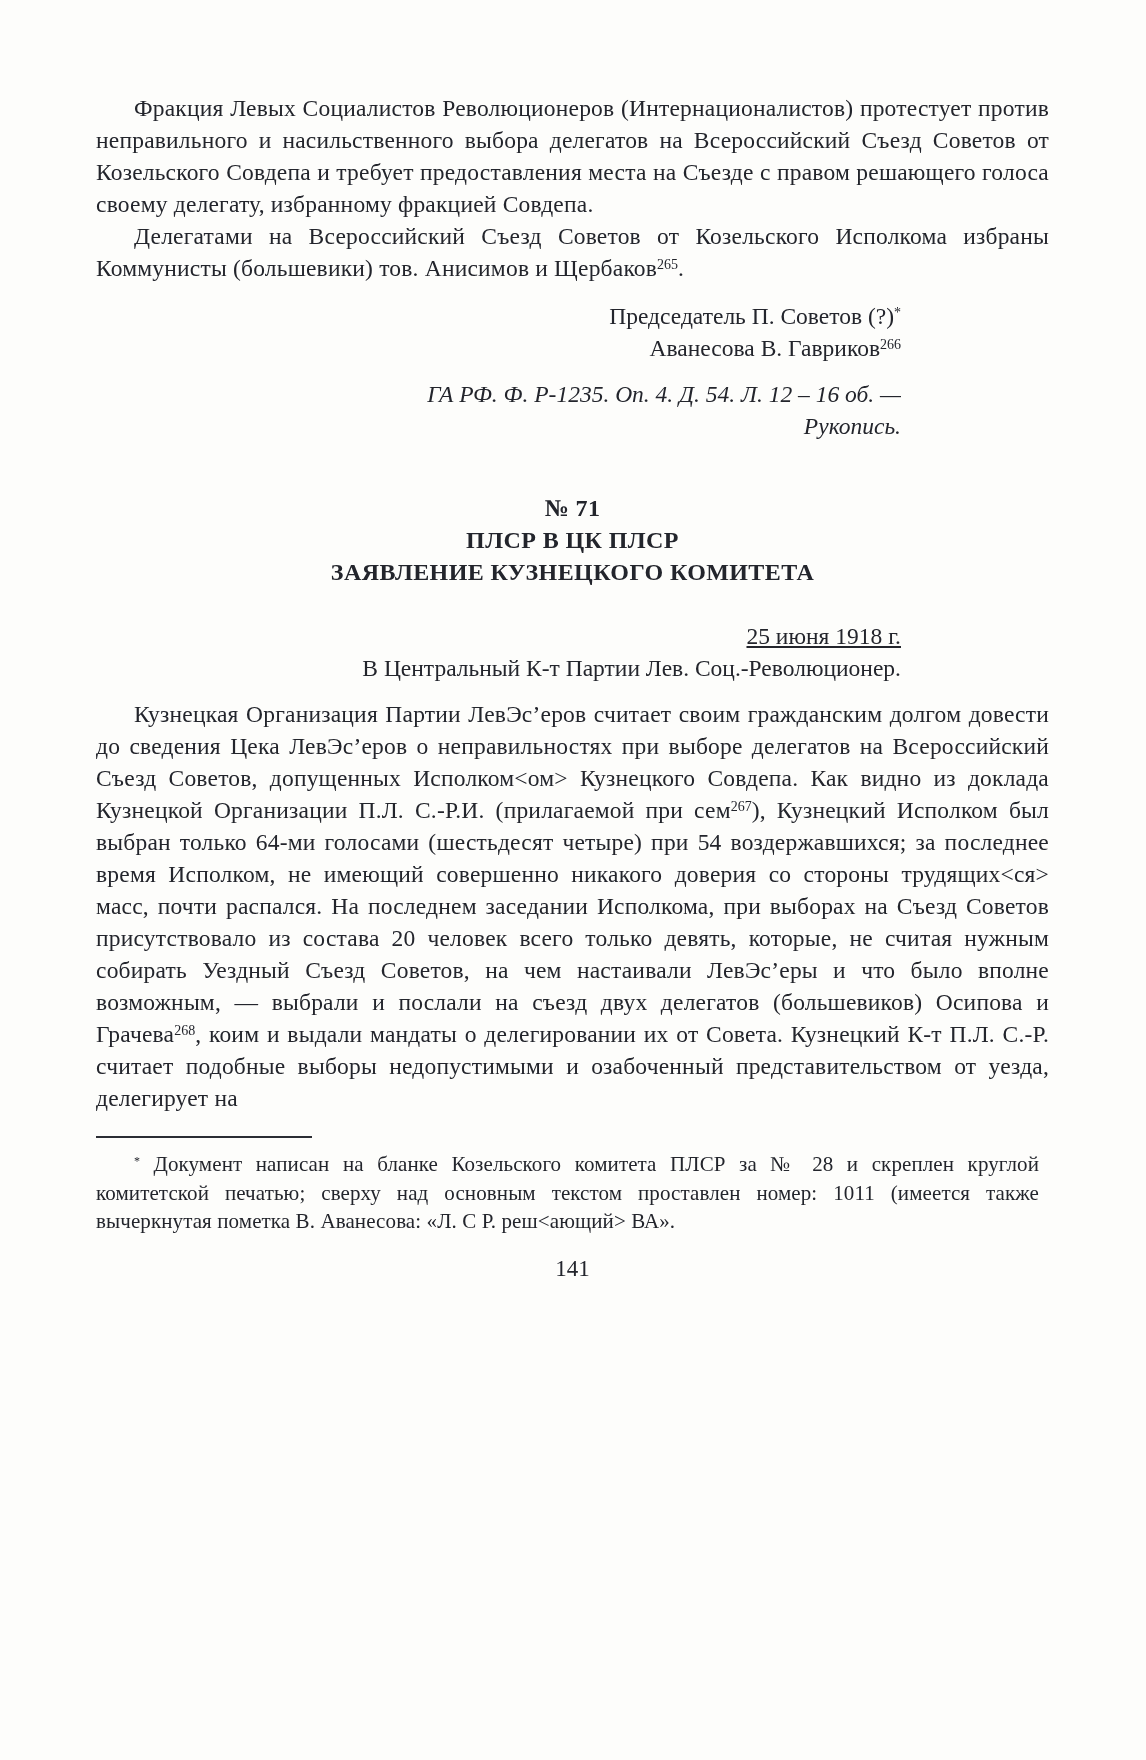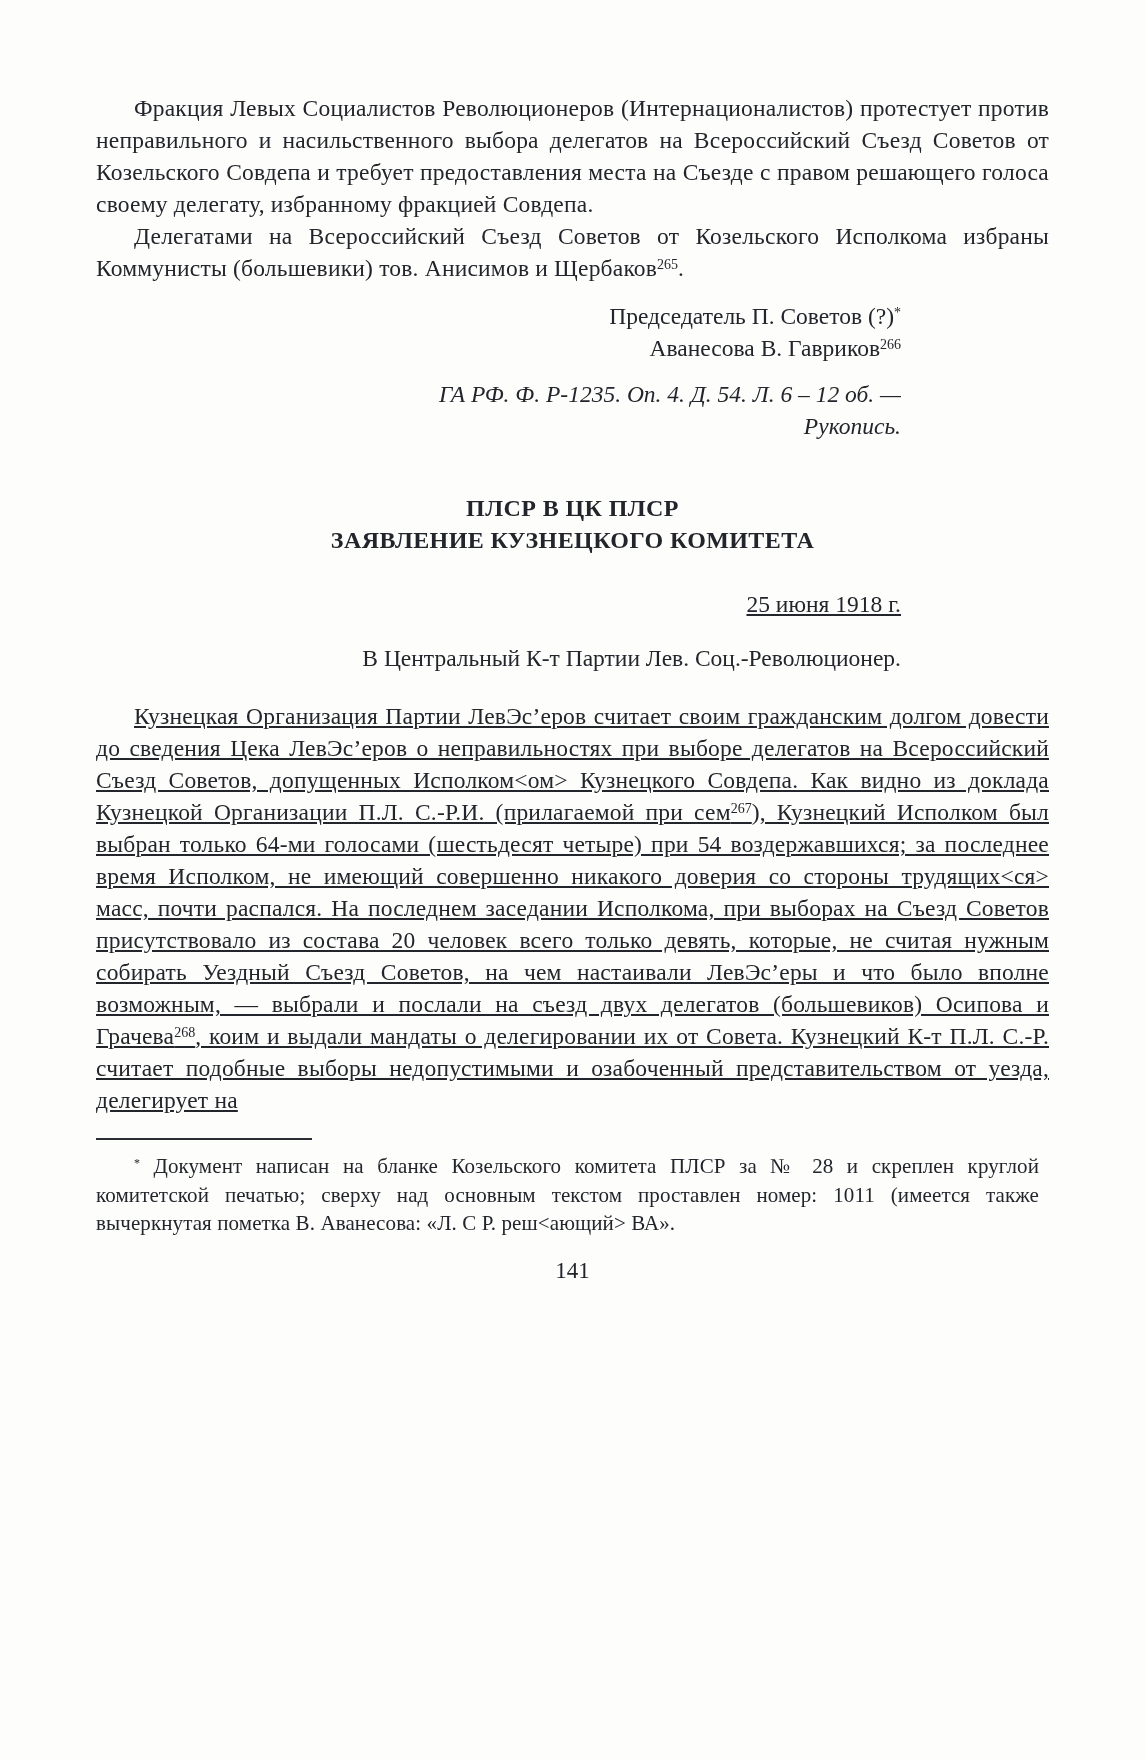--- a/index.html
+++ b/index.html
@@ -44,22 +44,22 @@
   }
   .doc-heading {
     margin-top: 50px;
     text-align: center;
     font-weight: bold;
     font-size: 24px;
     line-height: 32px;
     letter-spacing: 0.4px;
   }
   .doc-date { margin-top: 32px; text-decoration: underline; }
-  .addressee { margin-top: 22px; }
-  .body-main { margin-top: 26px; text-decoration: underline; }
+  .addressee { }
+  .body-main { margin-top: 14px; }
   .footnote-rule {
     margin-top: 22px;
     width: 216px;
     height: 0;
     border: 0;
     border-top: 2px solid #2b2d34;
   }
   .footnote {
     margin: 12px 10px 0 0;
     font-size: 21px;
@@ -86,25 +86,26 @@
   <p class="body-text"><span>Фракция Левых Социалистов Революционеров (Интернационалистов) протестует против неправильного и насильственного выбора делегатов на Всероссийский Съезд Советов от Козельского Совдепа и требует предоставления места на Съезде с правом решающего голоса своему делегату, избранному фракцией Совдепа.</span></p>
 
   <p class="body-text"><span>Делегатами на Всероссийский Съезд Советов от Козельского Исполкома избраны Коммунисты (большевики) тов. Анисимов и Щербаков</span><sup>265</sup><span>.</span></p>
 
   <div class="right-block signatures">
     <div><span>Председатель П. Советов (?)</span><sup>*</sup></div>
     <div><span>Аванесова В. Гавриков</span><sup>266</sup></div>
   </div>
 
   <div class="right-block archive">
-    <div>ГА РФ. Ф. Р-1235. Оп. 4. Д. 54. Л. 6 – 12 об. —</div>
+    <div>ГА РФ. Ф. Р-1235. Оп. 4. Д. 54. Л. 12 – 16 об. —</div>
     <div>Рукопись.</div>
   </div>
 
   <div class="doc-heading">
+    <div>№ 71</div>
     <div>ПЛСР В ЦК ПЛСР</div>
     <div>ЗАЯВЛЕНИЕ КУЗНЕЦКОГО КОМИТЕТА</div>
   </div>
 
   <div class="right-block doc-date">25 июня 1918 г.</div>
 
   <div class="right-block addressee">В Центральный К-т Партии Лев. Соц.-Революционер.</div>
 
   <p class="body-text body-main"><span>Кузнецкая Организация Партии ЛевЭс’еров считает своим гражданским долгом довести до сведения Цека ЛевЭс’еров о неправильностях при выборе делегатов на Всероссийский Съезд Советов, допущенных Исполком&lt;ом&gt; Кузнецкого Совдепа. Как видно из доклада Кузнецкой Организации П.Л. С.-Р.И. (прилагаемой при сем</span><sup>267</sup><span>), Кузнецкий Исполком был выбран только 64-ми голосами (шестьдесят четыре) при 54 воздержавшихся; за последнее время Исполком, не имеющий совершенно никакого доверия со стороны трудящих&lt;ся&gt; масс, почти распался. На последнем заседании Исполкома, при выборах на Съезд Советов присутствовало из состава 20 человек всего только девять, которые, не считая нужным собирать Уездный Съезд Советов, на чем настаивали ЛевЭс’еры и что было вполне возможным, — выбрали и послали на съезд двух делегатов (большевиков) Осипова и Грачева</span><sup>268</sup><span>, коим и выдали мандаты о делегировании их от Совета. Кузнецкий К-т П.Л. С.-Р. считает подобные выборы недопустимыми и озабоченный представительством от уезда, делегирует на</span></p>
 

